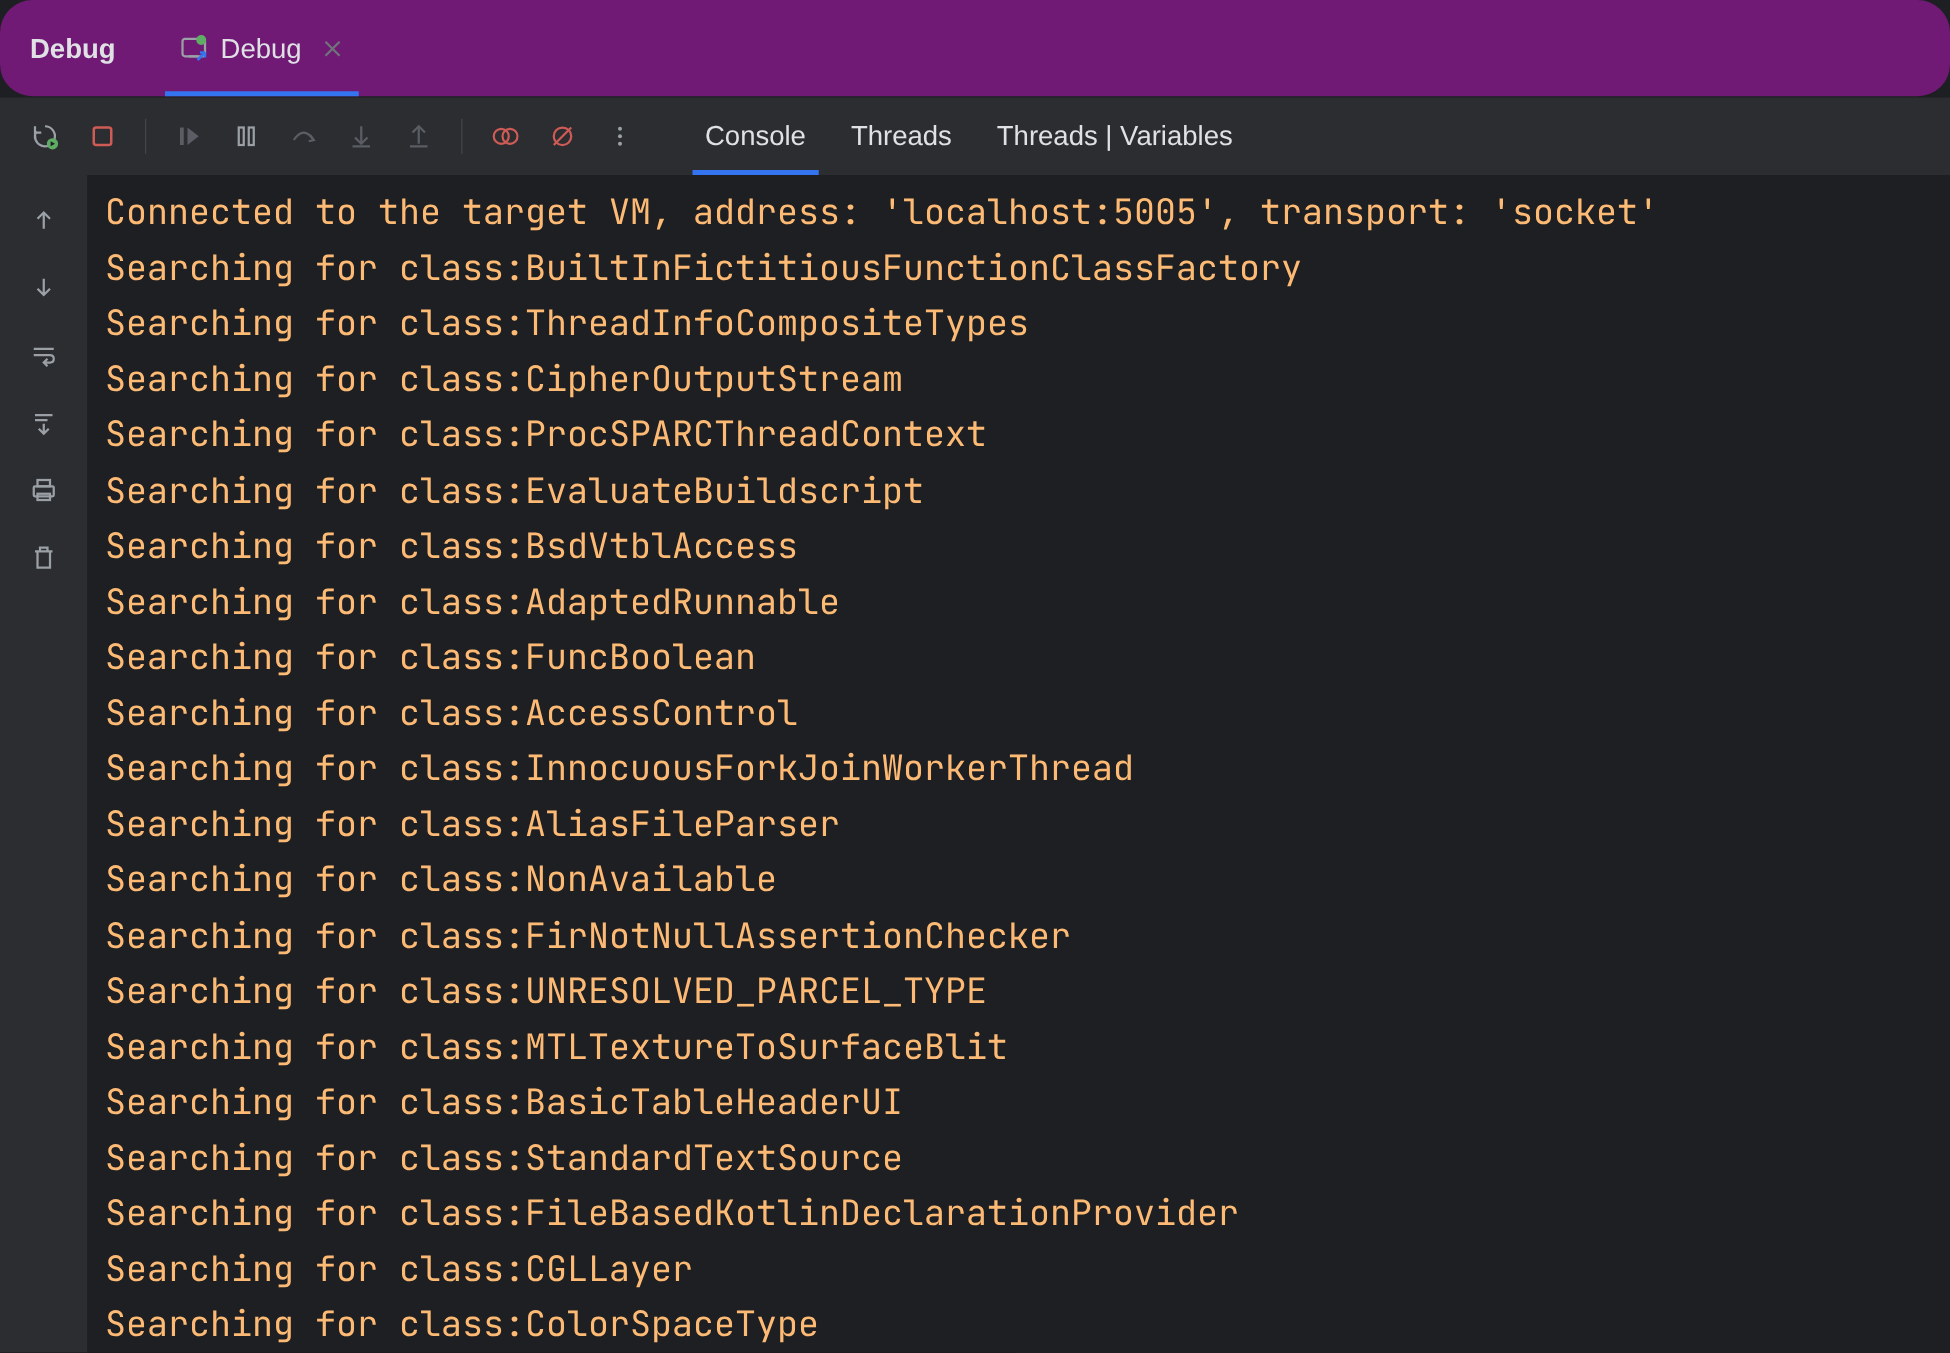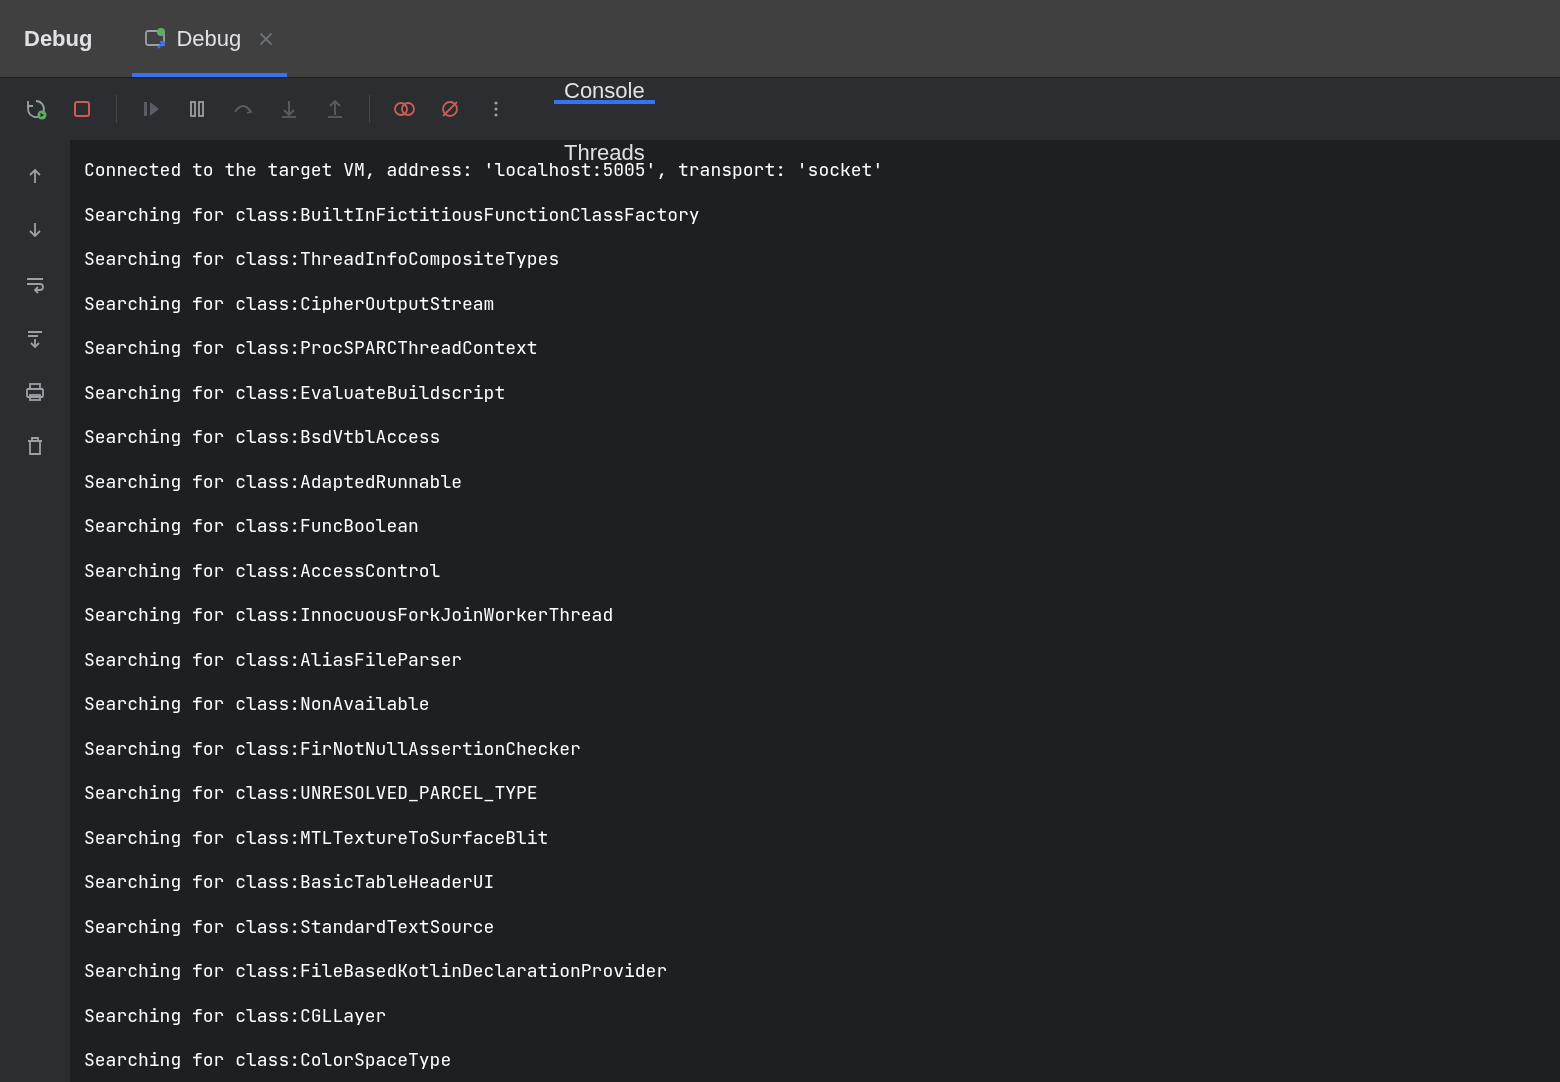--- a/index.html
+++ b/index.html
@@ -9,23 +9,24 @@
     font-family: -apple-system, BlinkMacSystemFont, "Segoe UI", sans-serif;
     width: 1560px;
     height: 1082px;
     overflow: hidden;
     font-size: 16px;
   }
   .header {
     display: flex;
     align-items: center;
     height: 78px;
-    background: #404040;
+    background: #701a75;
     padding: 0 24px;
     border-bottom: 1px solid #1e1f22;
+    border-radius: 26px;
   }
   .header-title {
     color: #dfe1e5;
     font-weight: 700;
     font-size: 22px;
     margin-right: 40px;
   }
   .tab {
     display: flex;
     align-items: center;
@@ -74,21 +75,20 @@
     background: #43454a;
     margin: 0 6px;
   }
   .tb-stop { color: #cf5b56; }
   .tb-tabs {
     display: flex;
     margin-left: 40px;
     height: 100%;
     gap: 36px;
     align-items:center;
-    flex-direction:column;
   }
   .tb-tab {
     height: 100%;
     display:flex;
     align-items:center;
     color: #dfe1e5;
     font-size: 22px;
     cursor: pointer;
     position: relative;
   }
@@ -118,23 +118,23 @@
     color: #9aa0a6;
     cursor:pointer;
     border-radius:4px;
   }
   .console {
     flex: 1;
     background: #1e1f22;
     padding: 8px 14px;
     overflow: hidden;
     font-family: "JetBrains Mono", "Menlo", "Consolas", monospace;
-    font-size: 18px;
+    font-size: 28px;
     line-height: 44.5px;
-    color: #ffffff;
+    color: #fdba74;
     white-space: pre;
   }
   svg { display:block; }
 </style>
 </head>
 <body>
 
 <div class="header">
   <div class="header-title">Debug</div>
   <div class="tab">
@@ -221,20 +221,21 @@
     <svg width="20" height="20" viewBox="0 0 20 20">
         <circle cx="10" cy="4" r="1.6" fill="currentColor"></circle>
         <circle cx="10" cy="10" r="1.6" fill="currentColor"></circle>
         <circle cx="10" cy="16" r="1.6" fill="currentColor"></circle>
       </svg>
   </div>
 
   <div class="tb-tabs">
     <div class="tb-tab active">Console</div>
     <div class="tb-tab">Threads</div>
+    <div class="tb-tab">Threads | Variables</div>
   </div>
 </div>
 
 <div class="body">
   <div class="gutter">
     <div class="gutter-btn">
       <svg width="20" height="20" viewBox="0 0 20 20">
           <path d="M10 17 L10 4 M5 9 L10 4 L15 9" fill="none" stroke="currentColor" stroke-width="1.8"></path>
         </svg>
     </div>

